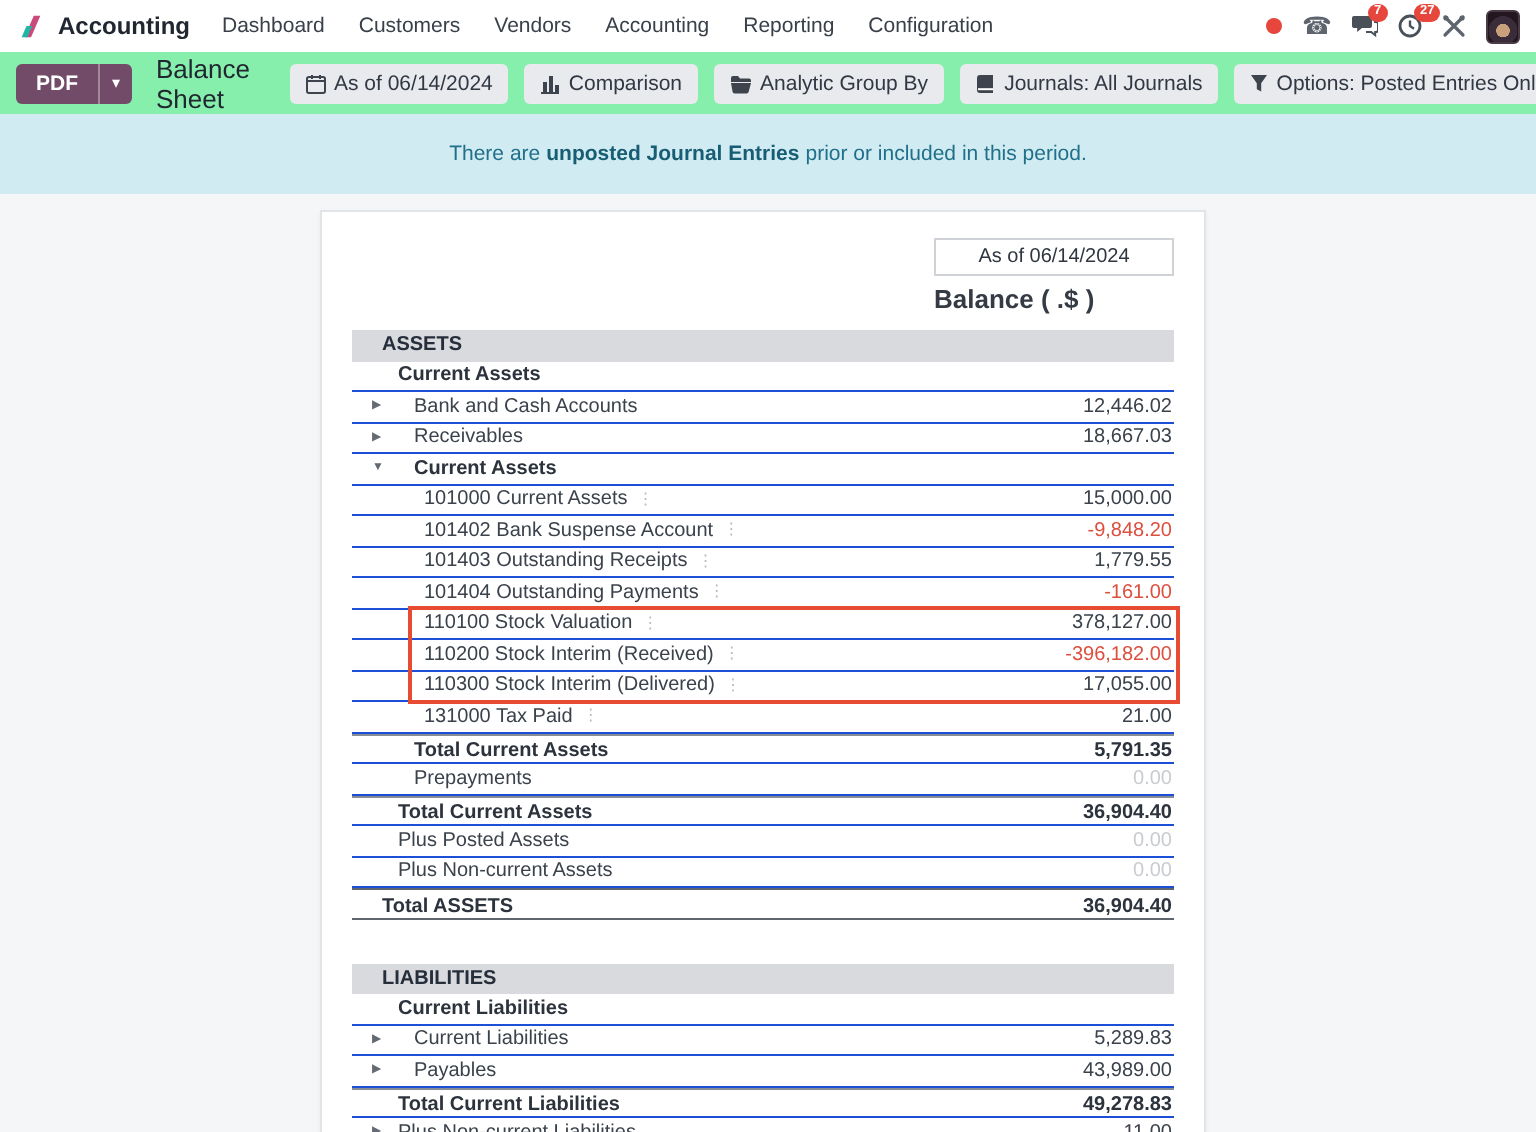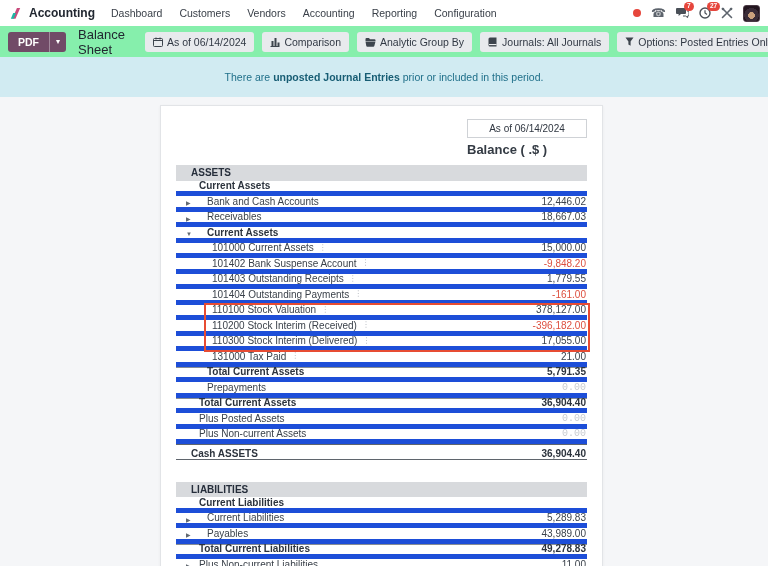--- a/index.html
+++ b/index.html
@@ -46,32 +46,32 @@
     border:1px solid #e2e4e7; box-shadow:0 1px 3px rgba(0,0,0,.05); }
   .sheet-inner { padding:13px 15px 0 15px; }
   .date-box { margin-left:auto; width:120px; border:1px solid #cfd2d6; text-align:center;
     padding:3px 0; font-size:10px; color:#2f3640; }
   .balance-label { margin-left:auto; width:120px; padding:4px 0 6px;
     font-size:13px; font-weight:700; color:#343b44; }
 
   
   #report-rows { margin-top:2px; }
   .row { position:relative; display:flex; align-items:center; height:15.5px;
-    border-bottom:5px solid #1d4ed8; font-size:10px; color:#3b424b; padding-right:1px; }
+    border-bottom:1px solid #1d4ed8; font-size:10px; color:#3b424b; padding-right:1px; }
   .lvl0 { padding-left:15px; } .lvl1 { padding-left:23px; }
   .lvl2 { padding-left:31px; } .lvl3 { padding-left:36px; }
   .section { background:#d8dadd; font-weight:700; color:#262e3b; border-bottom:none; }
   .group { font-weight:700; color:#2c333d; }
   .total { font-weight:700; color:#2c333d; border-top:1px solid #878d95;align-items:flex-end; }
   .grand { border-top:1px solid #5f656d; border-bottom:1px solid #5f656d; }
   .caret { position:absolute; left:10px; top:0; line-height:15.5px; font-size:6px; color:#636a72; }
   .dots { margin-left:5px; font-size:8px; color:#b7bbc1; line-height:1; }
   .val { margin-left:auto; white-space:nowrap; }
   .neg .val { color:#dd4f3e; }
-  .muted .val { color:#c8ccd1;font-family:Liberation Mono, monospace; }
+  .muted .val { color:#c8ccd1; }
   .row-spacer { height:22px; }
   .hl-group { position:relative; }
   .hl-group::after { content:""; position:absolute; top:-2px; bottom:-1px; left:28px; right:-3px;
     border:2px solid #e74c33; pointer-events:none; }
 
   .icn { display:block; }
 </style>
 </head>
 <body>
 
@@ -255,21 +255,21 @@
           </div>
           <div class="row line lvl1 muted">
             <span class="lbl">Plus Posted Assets</span>
             <span class="val">0.00</span>
           </div>
           <div class="row line lvl1 muted">
             <span class="lbl">Plus Non-current Assets</span>
             <span class="val">0.00</span>
           </div>
           <div class="row total lvl0 grand">
-            <span class="lbl">Cash ASSETS</span>
+            <span class="lbl">Total ASSETS</span>
             <span class="val">36,904.40</span>
           </div>
           <div class="row-spacer"></div>
           <div class="row section lvl0">
             <span class="lbl">LIABILITIES</span>
           </div>
           <div class="row group lvl1">
             <span class="lbl">Current Liabilities</span>
           </div>
           <div class="row line lvl2">

